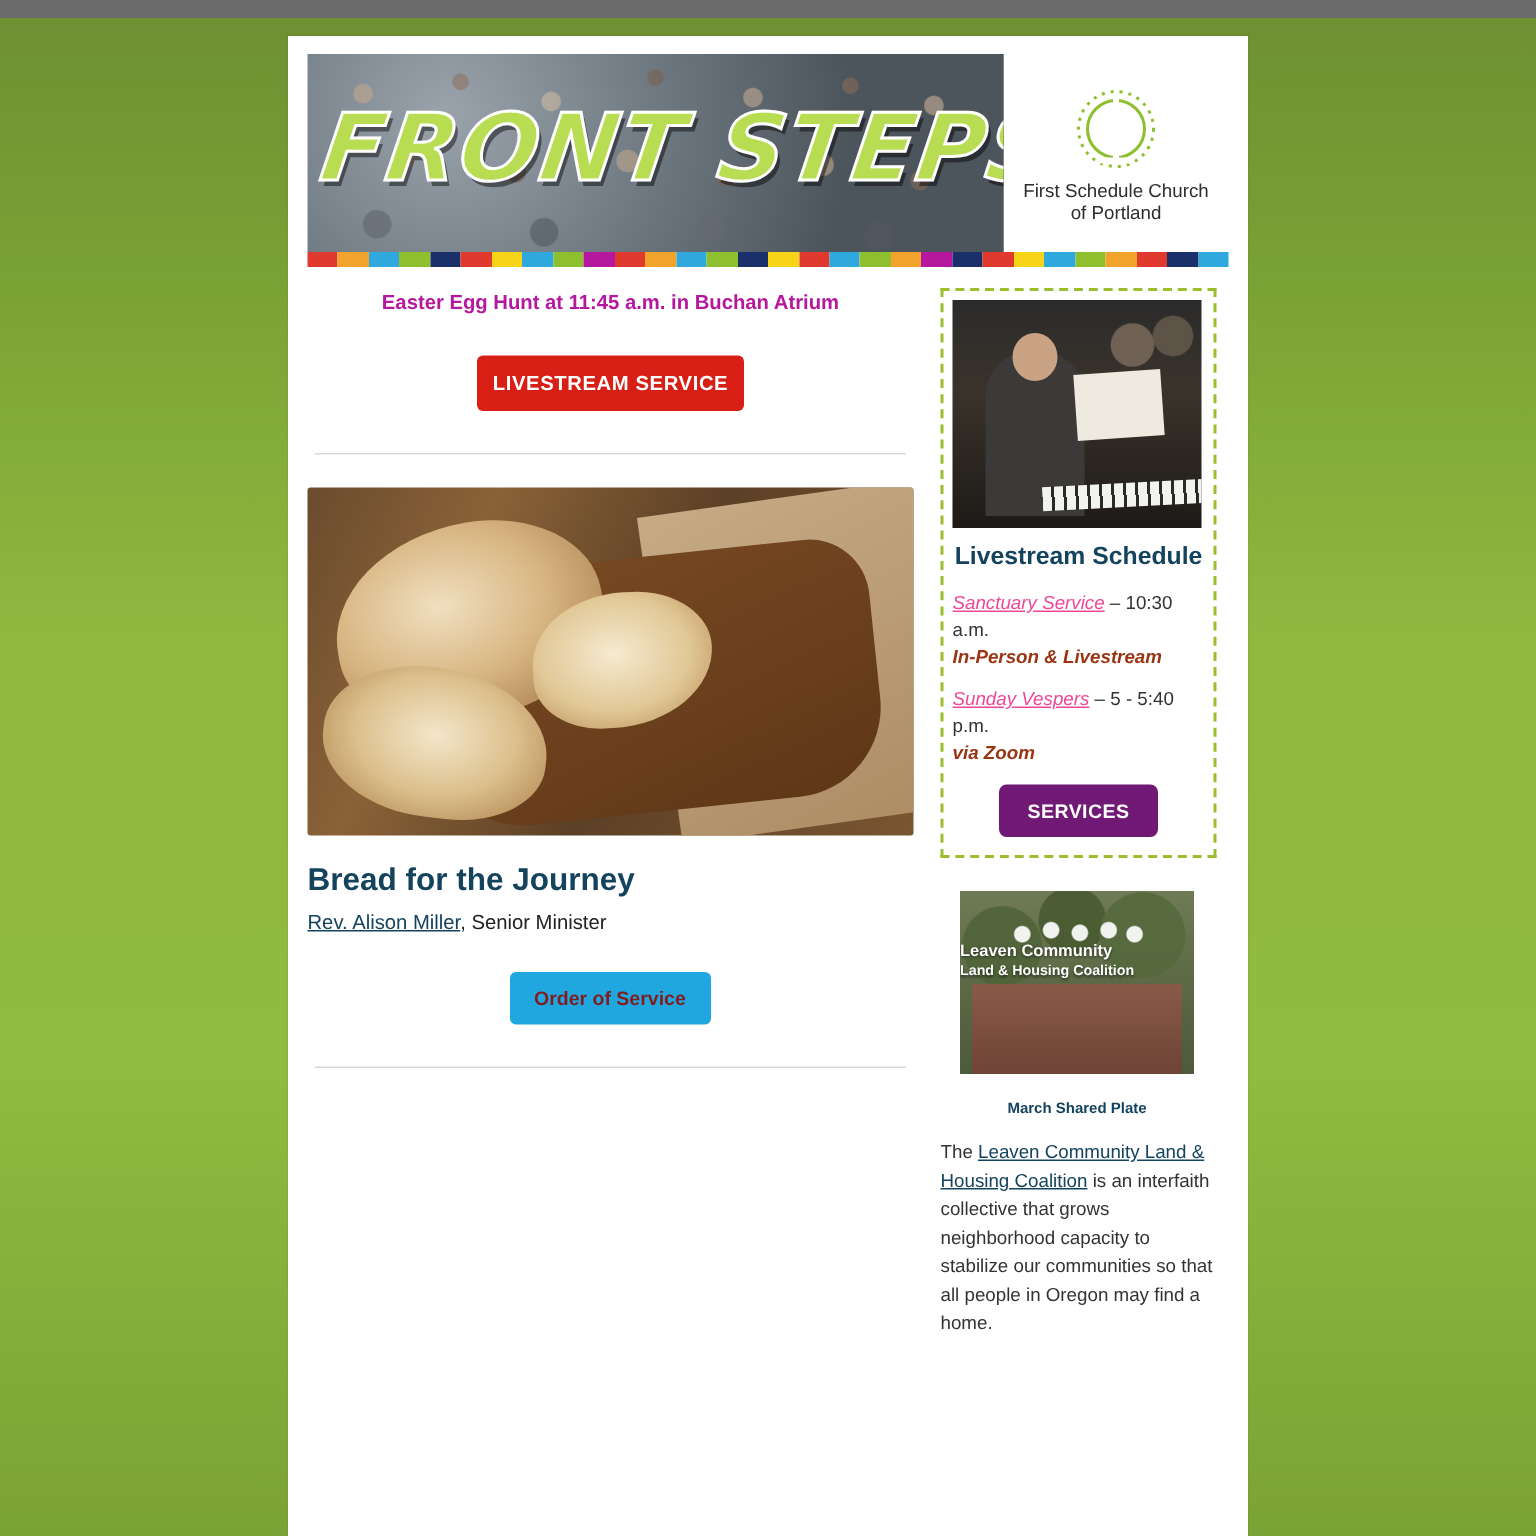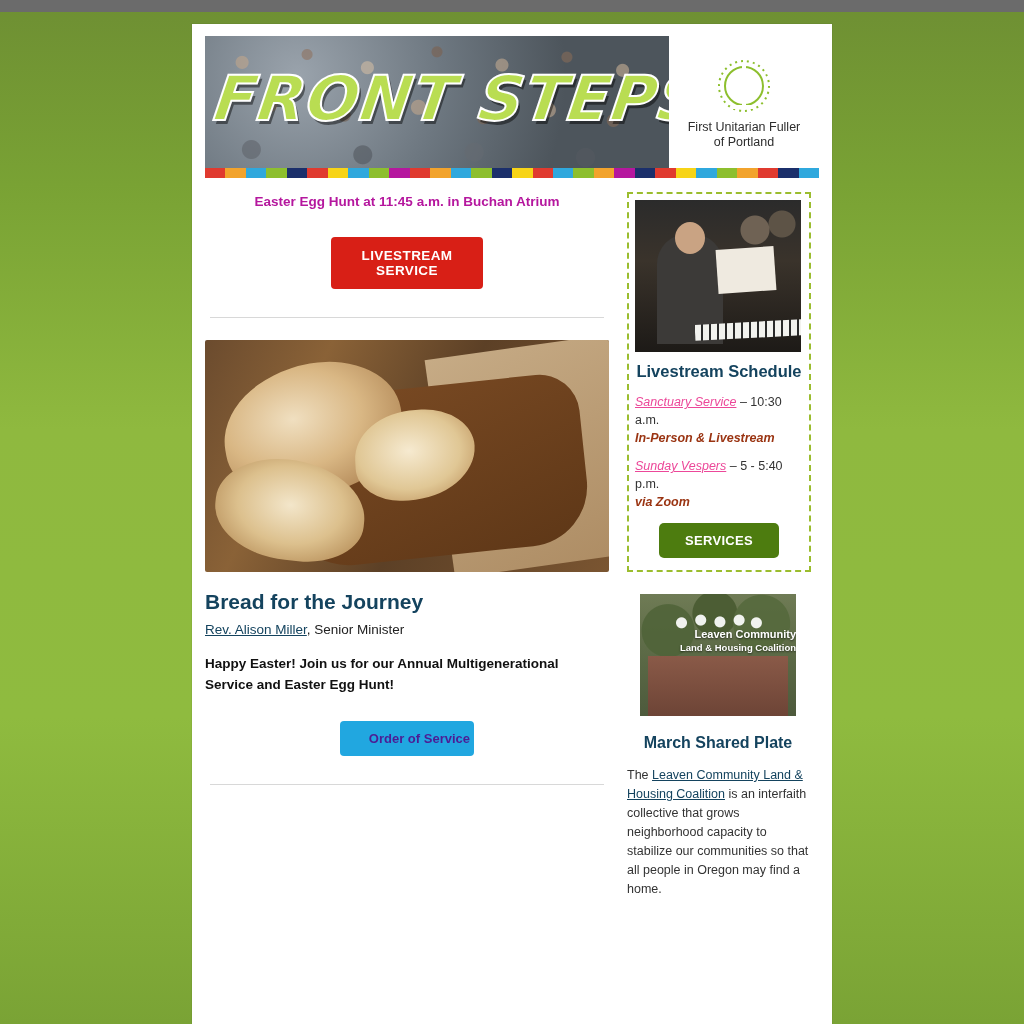--- a/index.html
+++ b/index.html
@@ -150,21 +150,21 @@
     margin-bottom: 14px;
   }
   .body-text {
     font-size: 13.5px;
     color: #222;
     line-height: 21px;
   }
   .body-text b { color: #111; }
   .btn-red {
     display: block;
-    width: 152px;
+    width: 178px;
     margin: 26px auto 0 auto;
     background: #d81f16;
     color: #fff;
     font-weight: bold;
     font-size: 13.5px;
     text-align: center;
     padding: 11px 0;
     border: none;
     border-radius: 4px;
     cursor: pointer;
@@ -243,25 +243,25 @@
     font-weight: bold;
     color: #111;
     line-height: 21px;
     margin-bottom: 14px;
   }
   .btn-blue {
     display: block;
     width: 134px;
     margin: 26px auto 0 auto;
     background: #21a7e0;
-    color: #4c1d95;
+    color: #7f1d1d;
     font-weight: bold;
     font-size: 13px;
-    text-align: right;
-    padding: 10px 4px;
+    text-align: left;
+    padding: 10px 16px;
     border: none;
     border-radius: 4px;
     cursor: pointer;
   }
 
   
   .box-dashed {
     border: 2px dashed #9bbd2e;
     padding: 6px;
     width: 168px;
@@ -328,23 +328,23 @@
   }
   .side-sub {
     font-size: 12.5px;
     color: #9a3412;
     font-weight: bold;
     font-style: italic;
     margin-bottom: 12px;
   }
   .btn-green {
     display: block;
-    width: 120px;
+    width: 106px;
     margin: 14px auto 6px auto;
-    background: #4d7c0f;
+    background: #701a75;
     color: #fff;
     font-weight: bold;
     font-size: 13px;
     text-align: center;
     padding: 10px 0;
     border: none;
     border-radius: 5px;
     cursor: pointer;
     letter-spacing: .3px;
   }
@@ -367,21 +367,21 @@
     inset: 0;
     background:
       radial-gradient(circle at 18% 30%, #4f6338 0 26px, transparent 27px),
       radial-gradient(circle at 78% 24%, #55693c 0 28px, transparent 29px),
       radial-gradient(circle at 48% 16%, #47592f 0 22px, transparent 23px);
     opacity: .85;
   }
   .leaven-logo {
     position: absolute;
     left: 0; right: 0; top: 34px;
-    text-align: right;
+    text-align: left;
     color: #fff;
     font-size: 9.5px;
     font-weight: bold;
     line-height: 13px;
     text-shadow: 0 1px 2px rgba(0,0,0,.6);
   }
   .leaven-logo .big { font-size: 11px; }
   .leaven-people {
     position: absolute;
     left: 50%; top: 18px;
@@ -390,21 +390,21 @@
     background:
       radial-gradient(circle at 12% 60%, #fff 0 5px, transparent 6px),
       radial-gradient(circle at 32% 45%, #fff 0 5px, transparent 6px),
       radial-gradient(circle at 52% 55%, #fff 0 5px, transparent 6px),
       radial-gradient(circle at 72% 45%, #fff 0 5px, transparent 6px),
       radial-gradient(circle at 90% 60%, #fff 0 5px, transparent 6px);
     opacity: .92;
   }
   .shared-plate-title {
     text-align: center;
-    font-size: 16px;
+    font-size: 10px;
     font-weight: bold;
     color: #14435e;
     margin: 18px 0 14px 0;
   }
   .side-body {
     font-size: 12.5px;
     color: #333;
     line-height: 19px;
   }
   .side-body a {
@@ -431,21 +431,21 @@
           <g fill="none" stroke="#8dbf2e" stroke-width="2">
             <circle cx="33" cy="28" r="25" stroke-dasharray="2 4"></circle>
           </g>
           <circle cx="33" cy="28" r="19" fill="none" stroke="#8dbf2e" stroke-width="2"></circle>
           <path d="M33 8 L33 26 M24 15 L42 15" stroke="#ffffff" stroke-width="4"></path>
           <path d="M22 28 Q33 42 44 28 Z" fill="#ffffff"></path>
           <rect x="31" y="40" width="4" height="8" fill="#ffffff"></rect>
           <rect x="22" y="47" width="22" height="4" fill="#ffffff"></rect>
         </svg>
       </div>
-      <div class="logo-line1">First Unitarian Fuller</div>
+      <div class="logo-line1">First Schedule Church</div>
       <div class="logo-line2">of Portland</div>
     </div>
   </div>
   <div class="color-strip" id="color-strip">
       <span style="background: rgb(224, 58, 47);"></span>
       <span style="background: rgb(242, 163, 44);"></span>
       <span style="background: rgb(47, 168, 221);"></span>
       <span style="background: rgb(141, 191, 46);"></span>
       <span style="background: rgb(27, 47, 107);"></span>
       <span style="background: rgb(224, 58, 47);"></span>
@@ -496,21 +496,20 @@
         <div class="loaf1"></div>
         <div class="loaf2"></div>
         <div class="loaf3"></div>
       </div>
 
       <h2 class="section-title">Bread for the Journey</h2>
       <div class="byline">
         <a href="#">Rev. Alison Miller</a><span>, Senior Minister</span>
       </div>
 
-      <div class="lead">Happy Easter! Join us for our Annual Multigenerational Service and Easter Egg Hunt!</div>
 
       <button class="btn-blue">Order of Service</button>
 
       <div class="divider"></div>
 
     </div>
 
     <div class="col-side">
 
       <div class="box-dashed">

